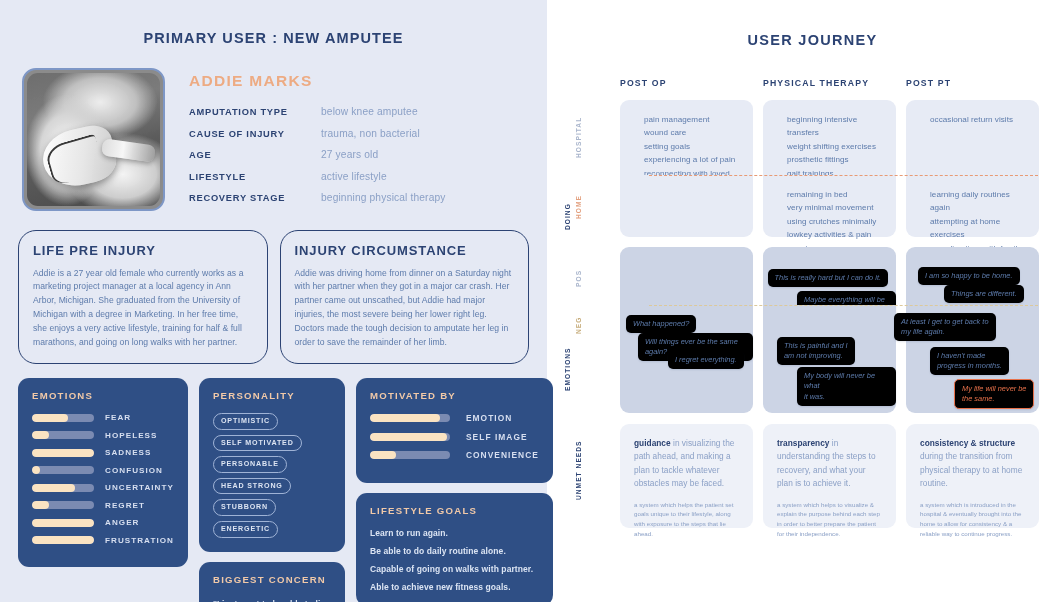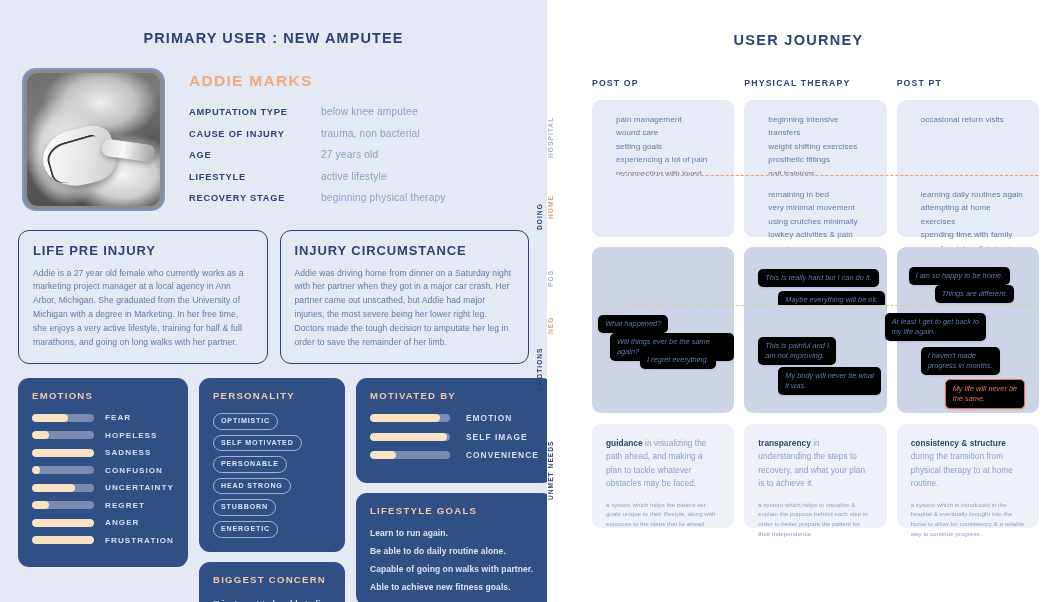--- a/index.html
+++ b/index.html
@@ -99,21 +99,21 @@
   }
   .attr-value {
     color: #8ba0c6;
     font-size: 10.2px;
     letter-spacing: .15px;
   }
 
   
   .card-outline {
     border: 1.6px solid #2c4373;
-    border-radius: 11px;
+    border-radius: 18px;
     background: transparent;
     padding: 12px 14px 13px 14px;
   }
   .card-outline h3 {
     color: #2c4373;
     font-size: 13px;
     font-weight: bold;
     letter-spacing: .9px;
     margin-bottom: 9px;
   }
@@ -209,20 +209,21 @@
   }
   .goal-line:last-child { margin-bottom: 0; }
 
   
   .right-panel {
     position: relative;
     flex: 1;
     height: 602px;
     background: #ffffff;
     padding: 0;
+    margin-left: 28px;
   }
   .journey-title {
     text-align: center;
     color: #2c4373;
     font-size: 14.5px;
     font-weight: bold;
     letter-spacing: 1.3px;
     padding-top: 32px;
   }
   .col-heads {

